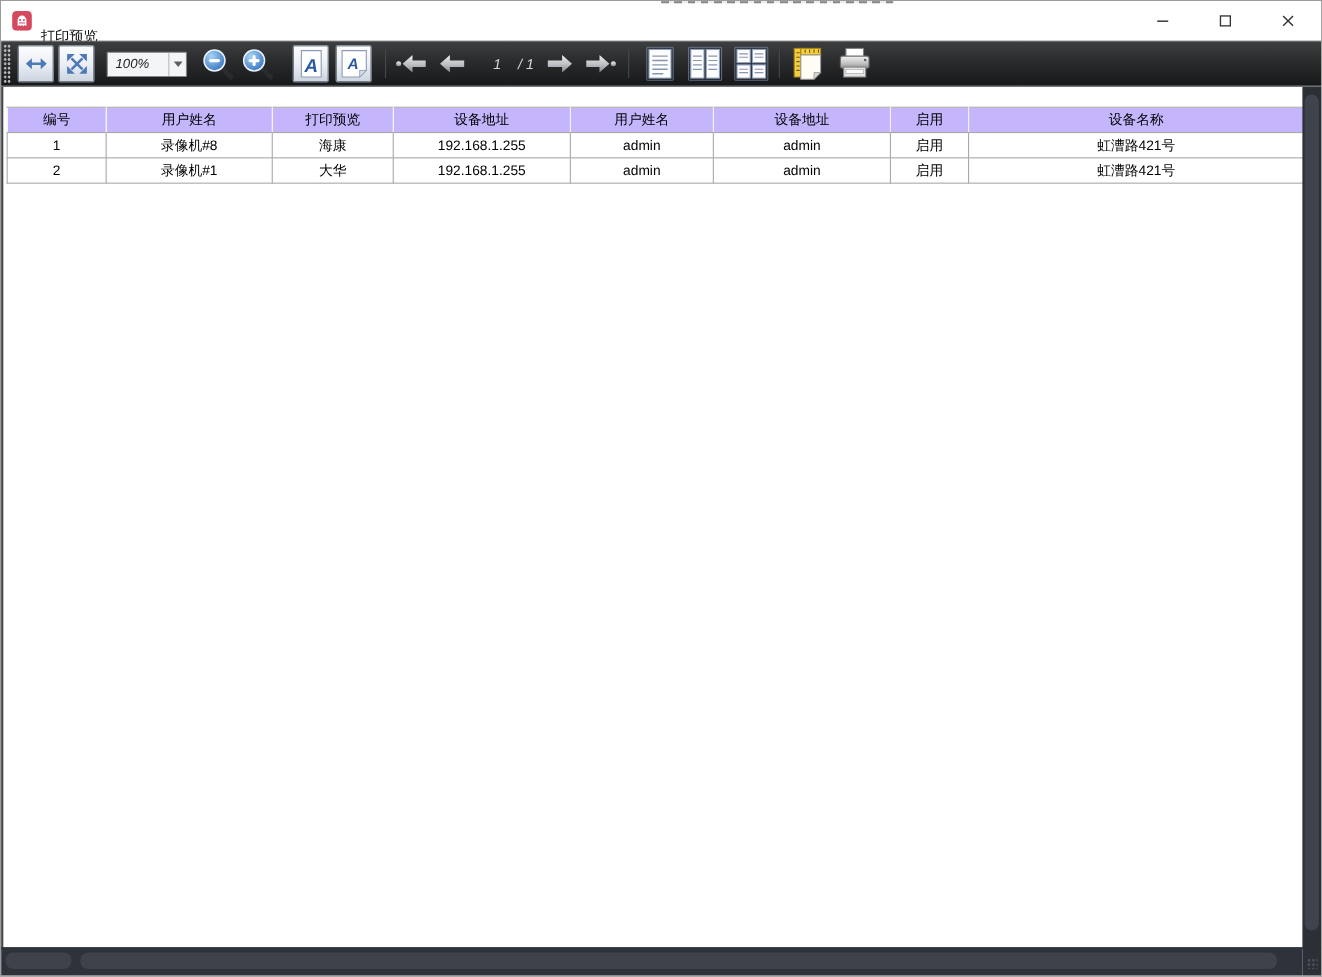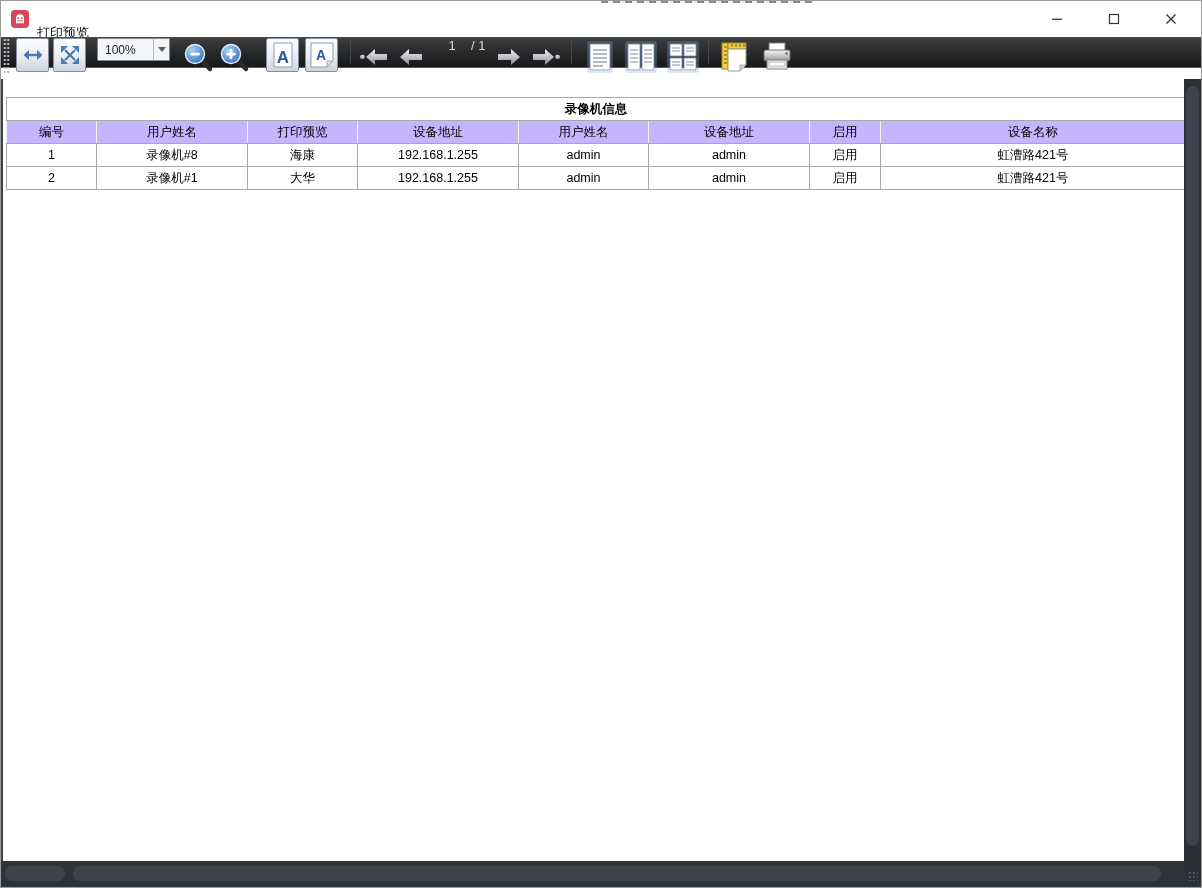--- a/index.html
+++ b/index.html
@@ -9,24 +9,24 @@
   
   .titlebar{position:absolute;top:0;left:0;right:0;height:36px;background:#ffffff;display:flex;align-items:center;}
   .appicon{margin-left:10px;width:18px;height:18px;flex:0 0 auto;}
   .title{margin-left:8px;font-size:13px;color:#111;margin-top:28px;}
   .bg-artifact{position:absolute;top:0;left:600px;width:212px;height:2px;opacity:.55;
     background:repeating-linear-gradient(90deg,#2c2c31 0 7px,rgba(44,44,49,.15) 7px 12px);}
   .wcontrols{position:absolute;right:2px;top:0;height:36px;display:flex;}
   .wbtn{width:57px;height:36px;display:flex;align-items:center;justify-content:center;cursor:default;}
 
   
-  .toolbar{position:absolute;top:36px;left:0;right:0;height:31px;
+  .toolbar{position:absolute;top:36px;left:0;right:0;height:42px;
     background:linear-gradient(180deg,#3d3e40 0%,#2a2b2d 45%,#17181a 100%);
     border-top:1px solid #4f4f4f;border-bottom:1px solid #55575a;
-    display:flex;align-items:flex-start;}
+    display:flex;align-items:center;font-style:italic;}
   .grip{width:7px;height:36px;margin-left:2px;
     background-image:radial-gradient(circle,#b9bdc3 1px,transparent 1.5px);
     background-size:3.5px 4px;}
   .lightbtn{width:33px;height:34px;margin-left:6px;border:1px solid #858e9c;border-radius:2px;
     background:linear-gradient(180deg,#fdfdfe 0%,#e9edf3 55%,#ccd4e0 100%);
     display:flex;align-items:center;justify-content:center;}
   .flatbtn{height:38px;display:flex;align-items:center;justify-content:center;background:transparent;border:none;}
   .zoomsel{margin-left:11px;width:73px;height:23px;background:#f4f5f7;border:1px solid #80868f;border-radius:1px;
     display:flex;align-items:center;position:relative;}
   .zoomsel span.val{font-size:12px;color:#222;margin-left:7px;flex:1;}
@@ -333,23 +333,20 @@
         <col style="width:90px">
           <col style="width:151px">
           <col style="width:110px">
           <col style="width:161px">
         <col style="width:130px">
           <col style="width:161px">
           <col style="width:71px">
           <col>
       </colgroup>
       <tbody>
-          <tr>
-        <td class="ttl" colspan="8">录像机信息</td>
-      </tr>
       <tr class="hdr">
         <td>编号</td>
         <td>用户姓名</td>
         <td>打印预览</td>
         <td>设备地址</td>
         <td>用户姓名</td>
         <td>设备地址</td>
         <td>启用</td>
         <td>设备名称</td>
       </tr>

